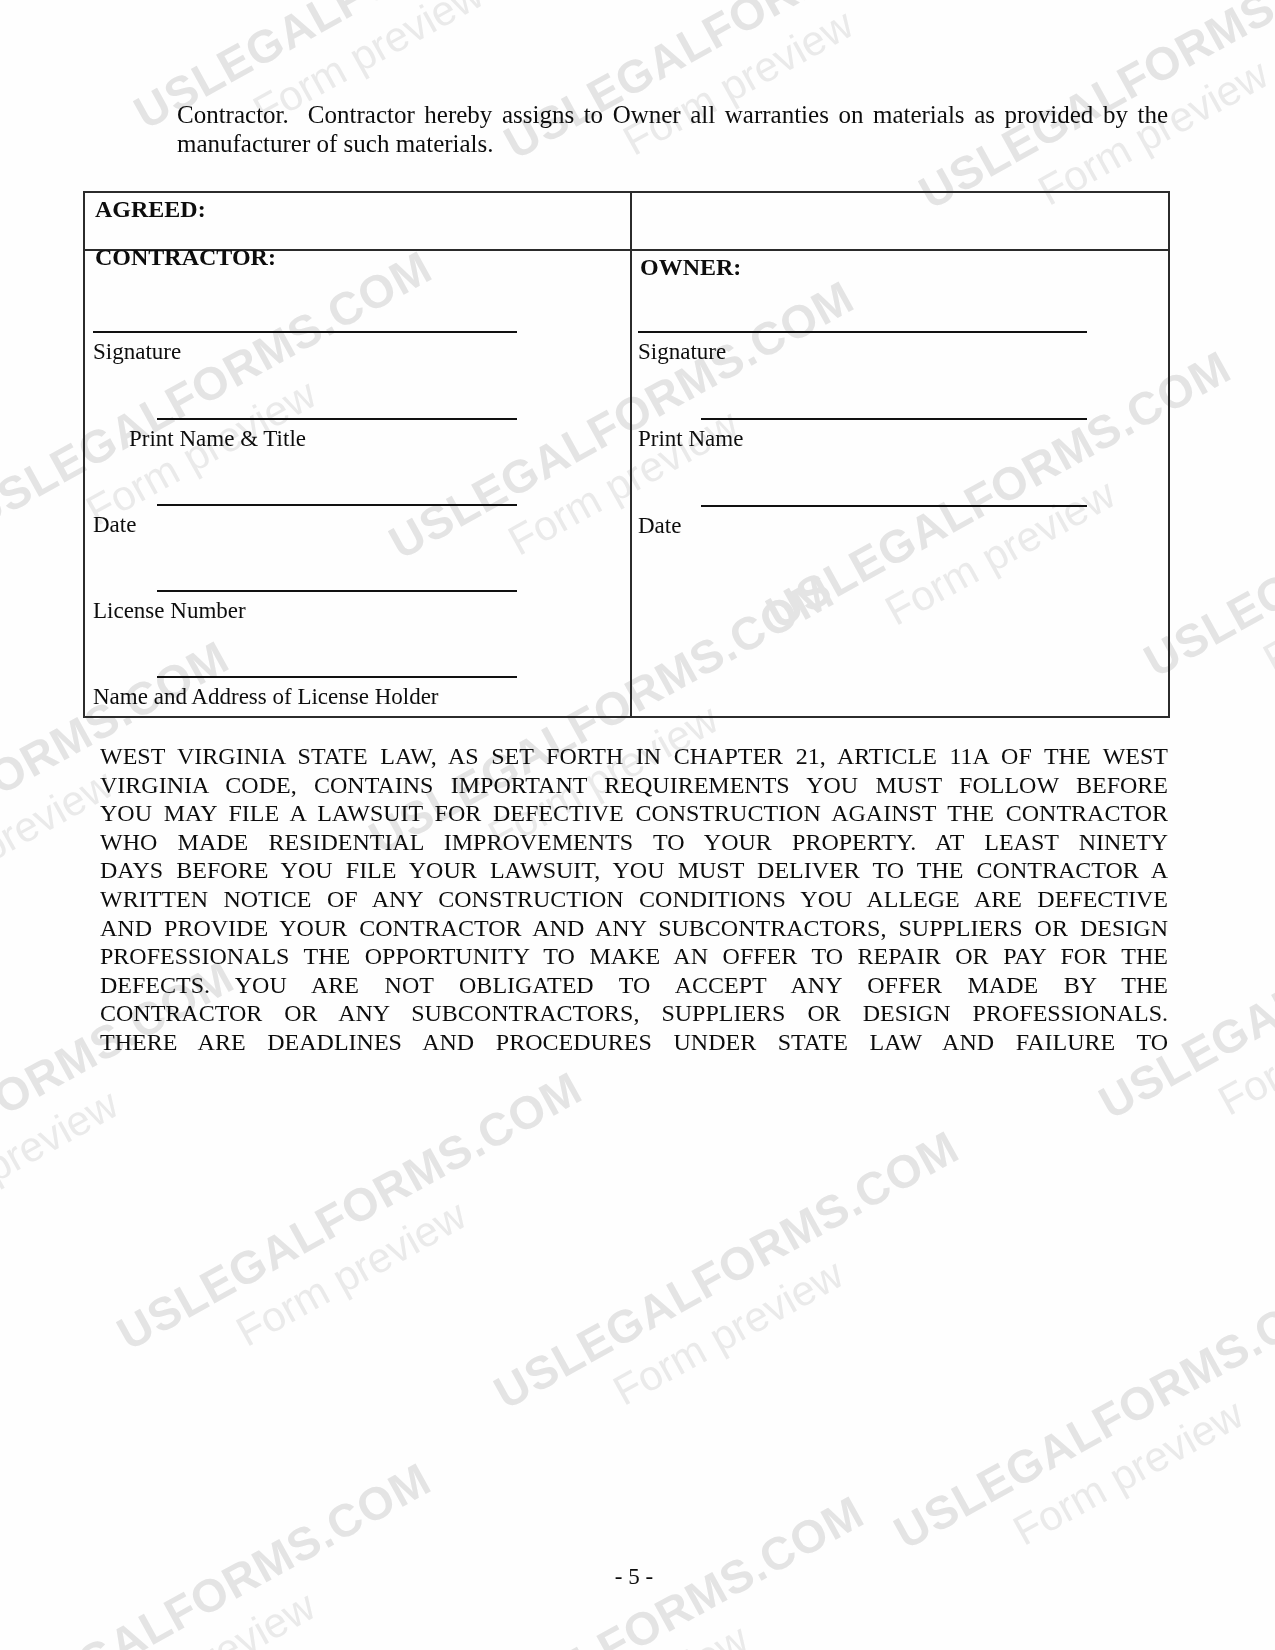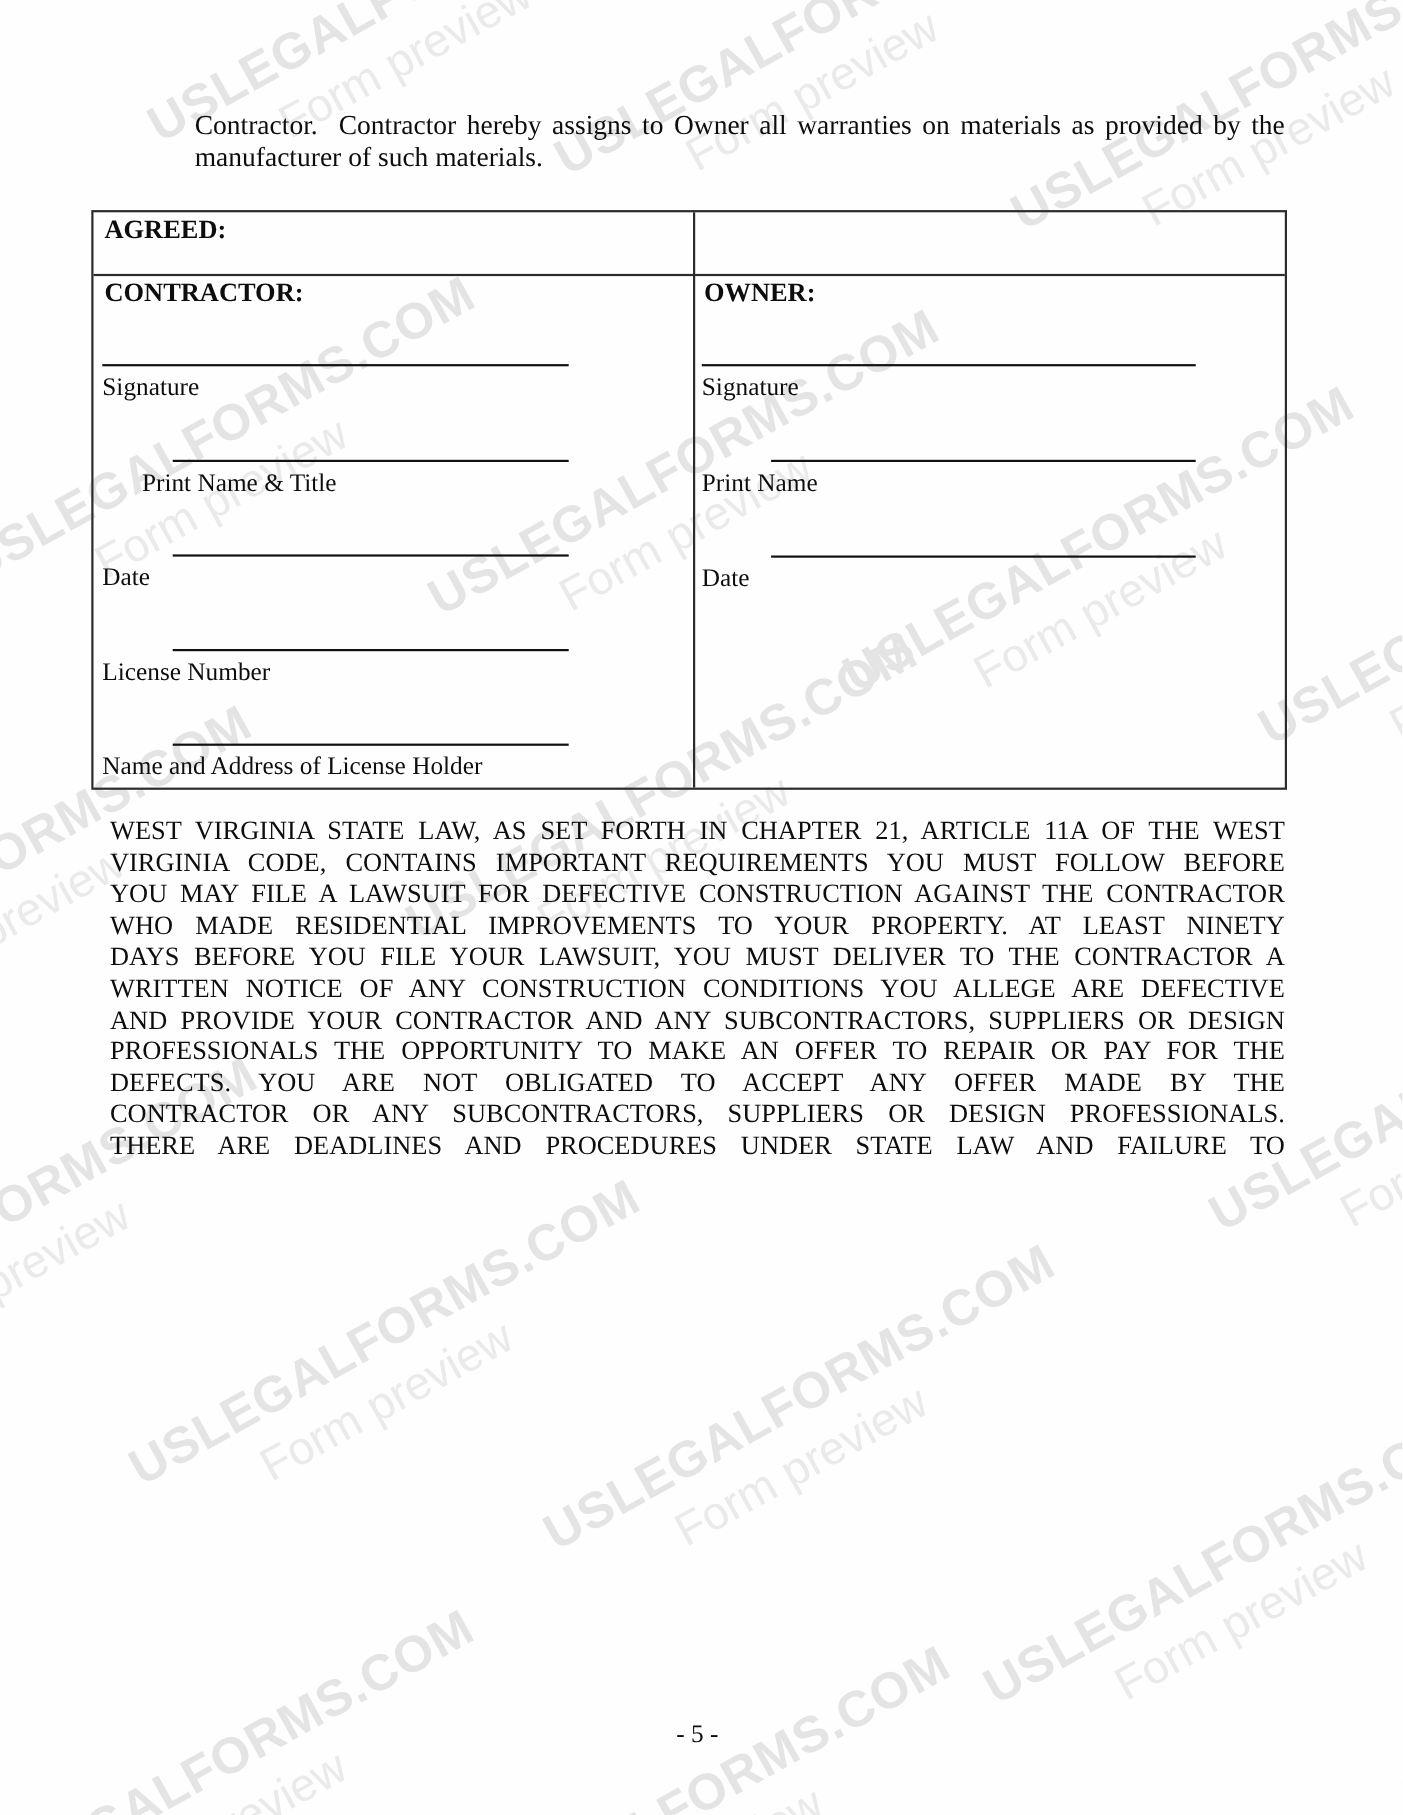--- a/index.html
+++ b/index.html
@@ -157,21 +157,21 @@
       <div class="intro-line1">Contractor.  Contractor hereby assigns to Owner all warranties on materials as provided by the</div>
       <div class="intro-line2">manufacturer of such materials.</div>
     </div>
 
     <div class="tbl">
       <div class="tbl-row-divider"></div>
       <div class="tbl-col-divider"></div>
     </div>
 
     <div class="cell-head" style="left:95px;top:196px;">AGREED:</div>
-    <div class="cell-head" style="left:95px;top:254px;">CONTRACTOR:</div>
+    <div class="cell-head" style="left:95px;top:244px;">CONTRACTOR:</div>
     <div class="cell-head" style="left:640px;top:254px;">OWNER:</div>
 
     <div class="sig-line" style="left:93px;top:331px;width:424px;"></div>
     <div class="sig-label" style="left:93px;top:339px;">Signature</div>
 
     <div class="sig-line" style="left:157px;top:418px;width:360px;"></div>
     <div class="sig-label" style="left:93px;top:426px;margin-left:36px;">Print Name &amp; Title</div>
 
     <div class="sig-line" style="left:157px;top:504px;width:360px;"></div>
     <div class="sig-label" style="left:93px;top:512px;">Date</div>

